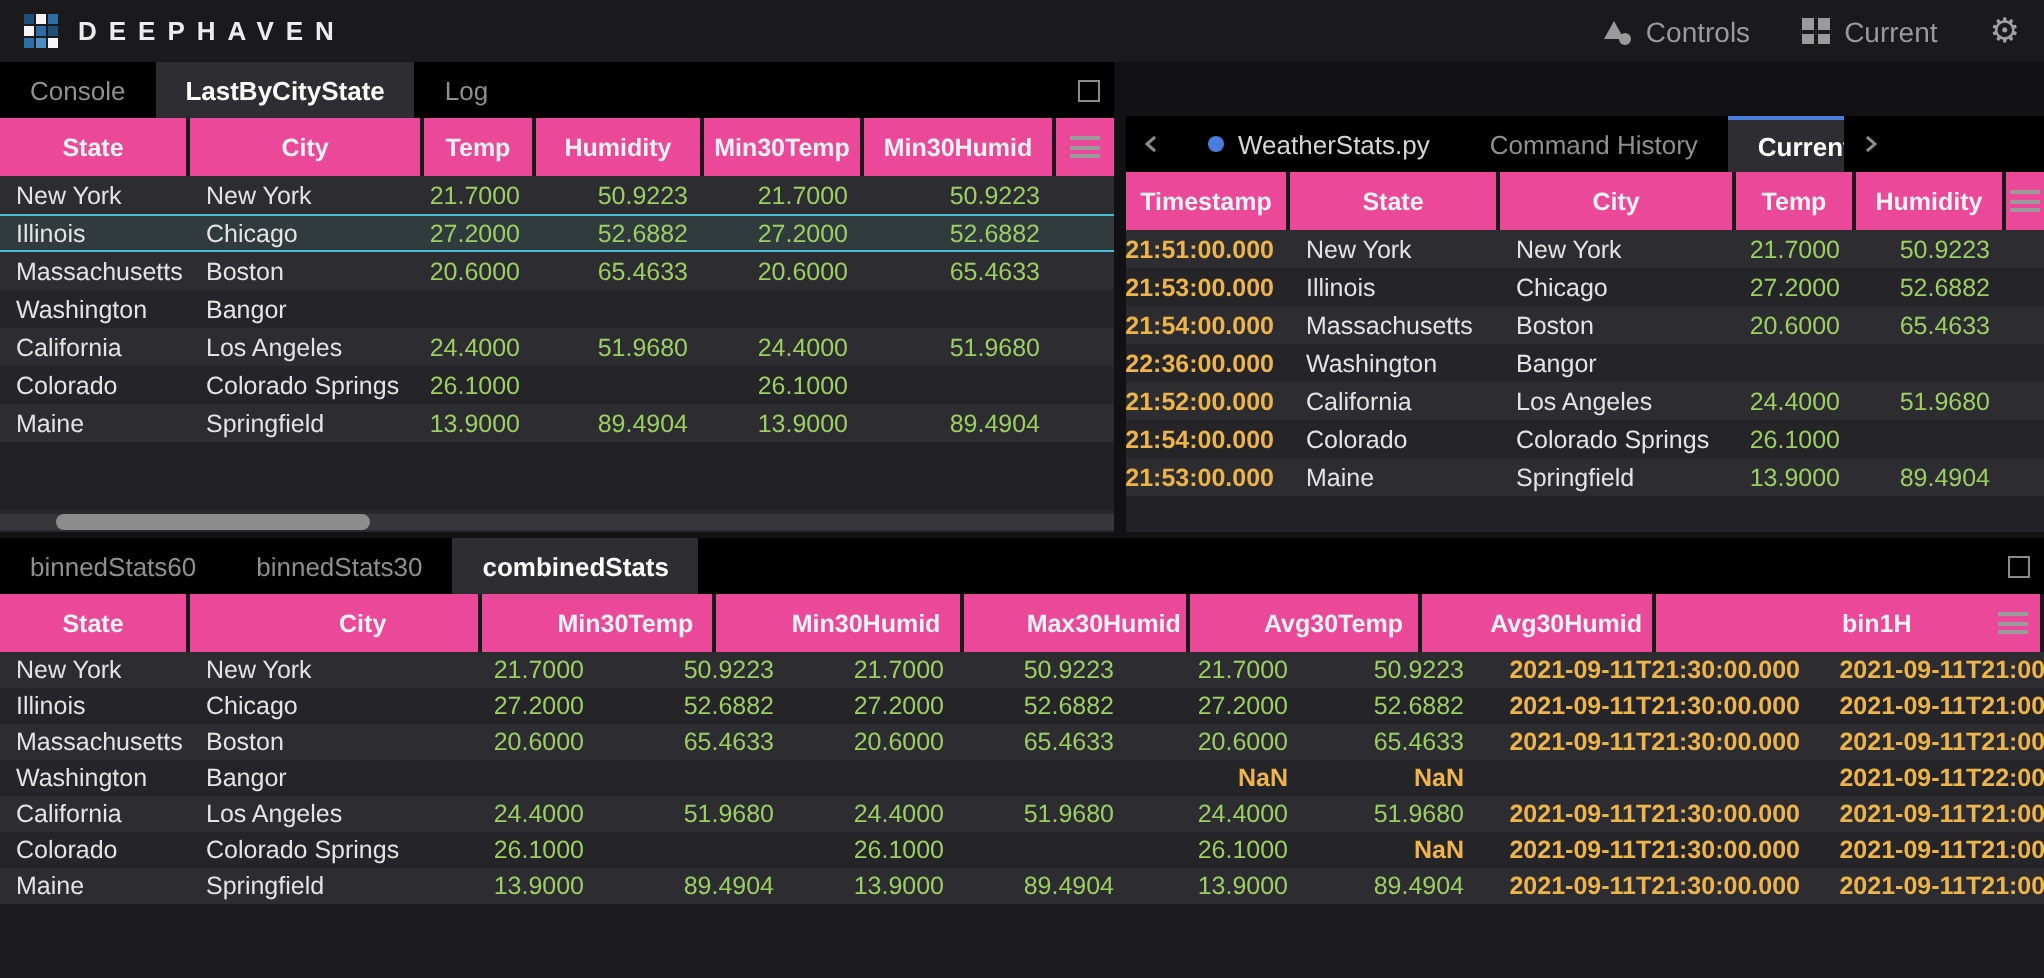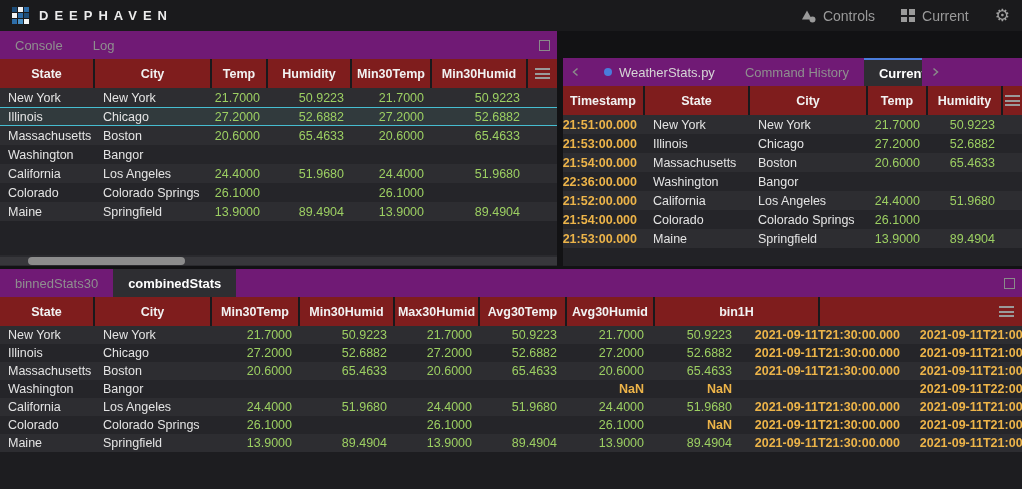--- a/index.html
+++ b/index.html
@@ -24,39 +24,39 @@
   .top-btn { display:flex; align-items:center; gap:7px; cursor:pointer; }
   .gear { font-size:17px; color:#a0a0a0; line-height:1; }
 
   
   .panel { position:absolute; display:flex; flex-direction:column;
     background:#26262a; overflow:hidden; }
   #panel-left  { left:0;   top:31px;  width:557px;  height:235px; }
   #panel-right { left:563px;top:31px; width:459px;  height:235px;margin-top:27px; }
   #panel-bottom{ left:0;   top:269px; width:1022px; height:220px; }
 
-  .tabbar { height:28px; background:#701a75; display:flex; align-items:stretch;
+  .tabbar { height:28px; background:#000000; display:flex; align-items:stretch;
     flex:none; font-size:13px; color:#8f8f8f; }
   .tab { padding:0 15px; display:flex; align-items:center; white-space:nowrap;
     cursor:pointer; }
   .tab.active { background:#2e2e32; color:#ffffff; font-weight:700; }
   .tab.file-tab { color:#d6d6d6; gap:7px; }
   .tab.truncated { max-width:58px; overflow:hidden; border-top:2px solid #4a7cdb; }
   .dot { width:8px; height:8px; border-radius:50%; background:#4a7cdb; flex:none; }
   .tab-spacer { flex:1; }
   .tb-icon { display:flex; align-items:center; justify-content:center;
     width:26px; color:#8a8a8a; cursor:pointer; flex:none; }
   .sq { width:11px; height:11px; border:1px solid #8a8a8a; display:block; }
   svg.chev { stroke:#8a8a8a; stroke-width:1.5; fill:none; }
 
   
   .grid { flex:1; display:flex; flex-direction:column; overflow:hidden;
     position:relative; background:#232327; }
-  .thead { display:flex; flex:none; height:29px; background:#7f1d1d;
-    position:relative; }
+  .thead { display:flex; flex:none; height:29px; background:#ec4899;
+    position:relative;justify-content:space-between; }
   .th { display:flex; align-items:center; justify-content:center;
     font-weight:700; color:#f2f2f2; font-size:12.5px; white-space:nowrap;
     overflow:hidden; border-right:2px solid #19191c; flex:none; height:100%; }
   .trow { display:flex; flex:none; height:19px; }
   #panel-bottom .trow { height:18px; }
   .trow.even { background:#2d2d31; }
   .trow.odd  { background:#252529; }
   .trow.selected { background:#313a3d; border-top:1px solid #46bdd1;
     border-bottom:1px solid #46bdd1; }
   .cell { display:flex; align-items:center; padding:0 8px; font-size:12.5px;
@@ -121,20 +121,21 @@
       </svg>
       <span>Current</span>
     </span>
     <span class="gear">⚙</span>
   </div>
 </div>
 
 <div class="panel" id="panel-left">
   <div class="tabbar">
     <div class="tab">Console</div>
+    <div class="tab active">LastByCityState</div>
     <div class="tab">Log</div>
     <div class="tab-spacer"></div>
     <div class="tb-icon">
         <span class="sq"></span>
       </div>
   </div>
   <div class="grid" id="grid-left">
       <div class="thead">
         <div class="th" style="width: 95px;">State</div>
         <div class="th" style="width: 117px;">City</div>
@@ -307,20 +308,21 @@
       <div class="tfill"></div>
     </div>
   <div class="hscroll">
     <div class="track"></div>
     <div class="thumb"></div>
   </div>
 </div>
 
 <div class="panel" id="panel-bottom">
   <div class="tabbar">
+    <div class="tab">binnedStats60</div>
     <div class="tab">binnedStats30</div>
     <div class="tab active">combinedStats</div>
     <div class="tab-spacer"></div>
     <div class="tb-icon">
         <span class="sq"></span>
       </div>
   </div>
   <div class="grid" id="grid-bottom">
       <div class="thead">
         <div class="th" style="width: 95px;">State</div>

